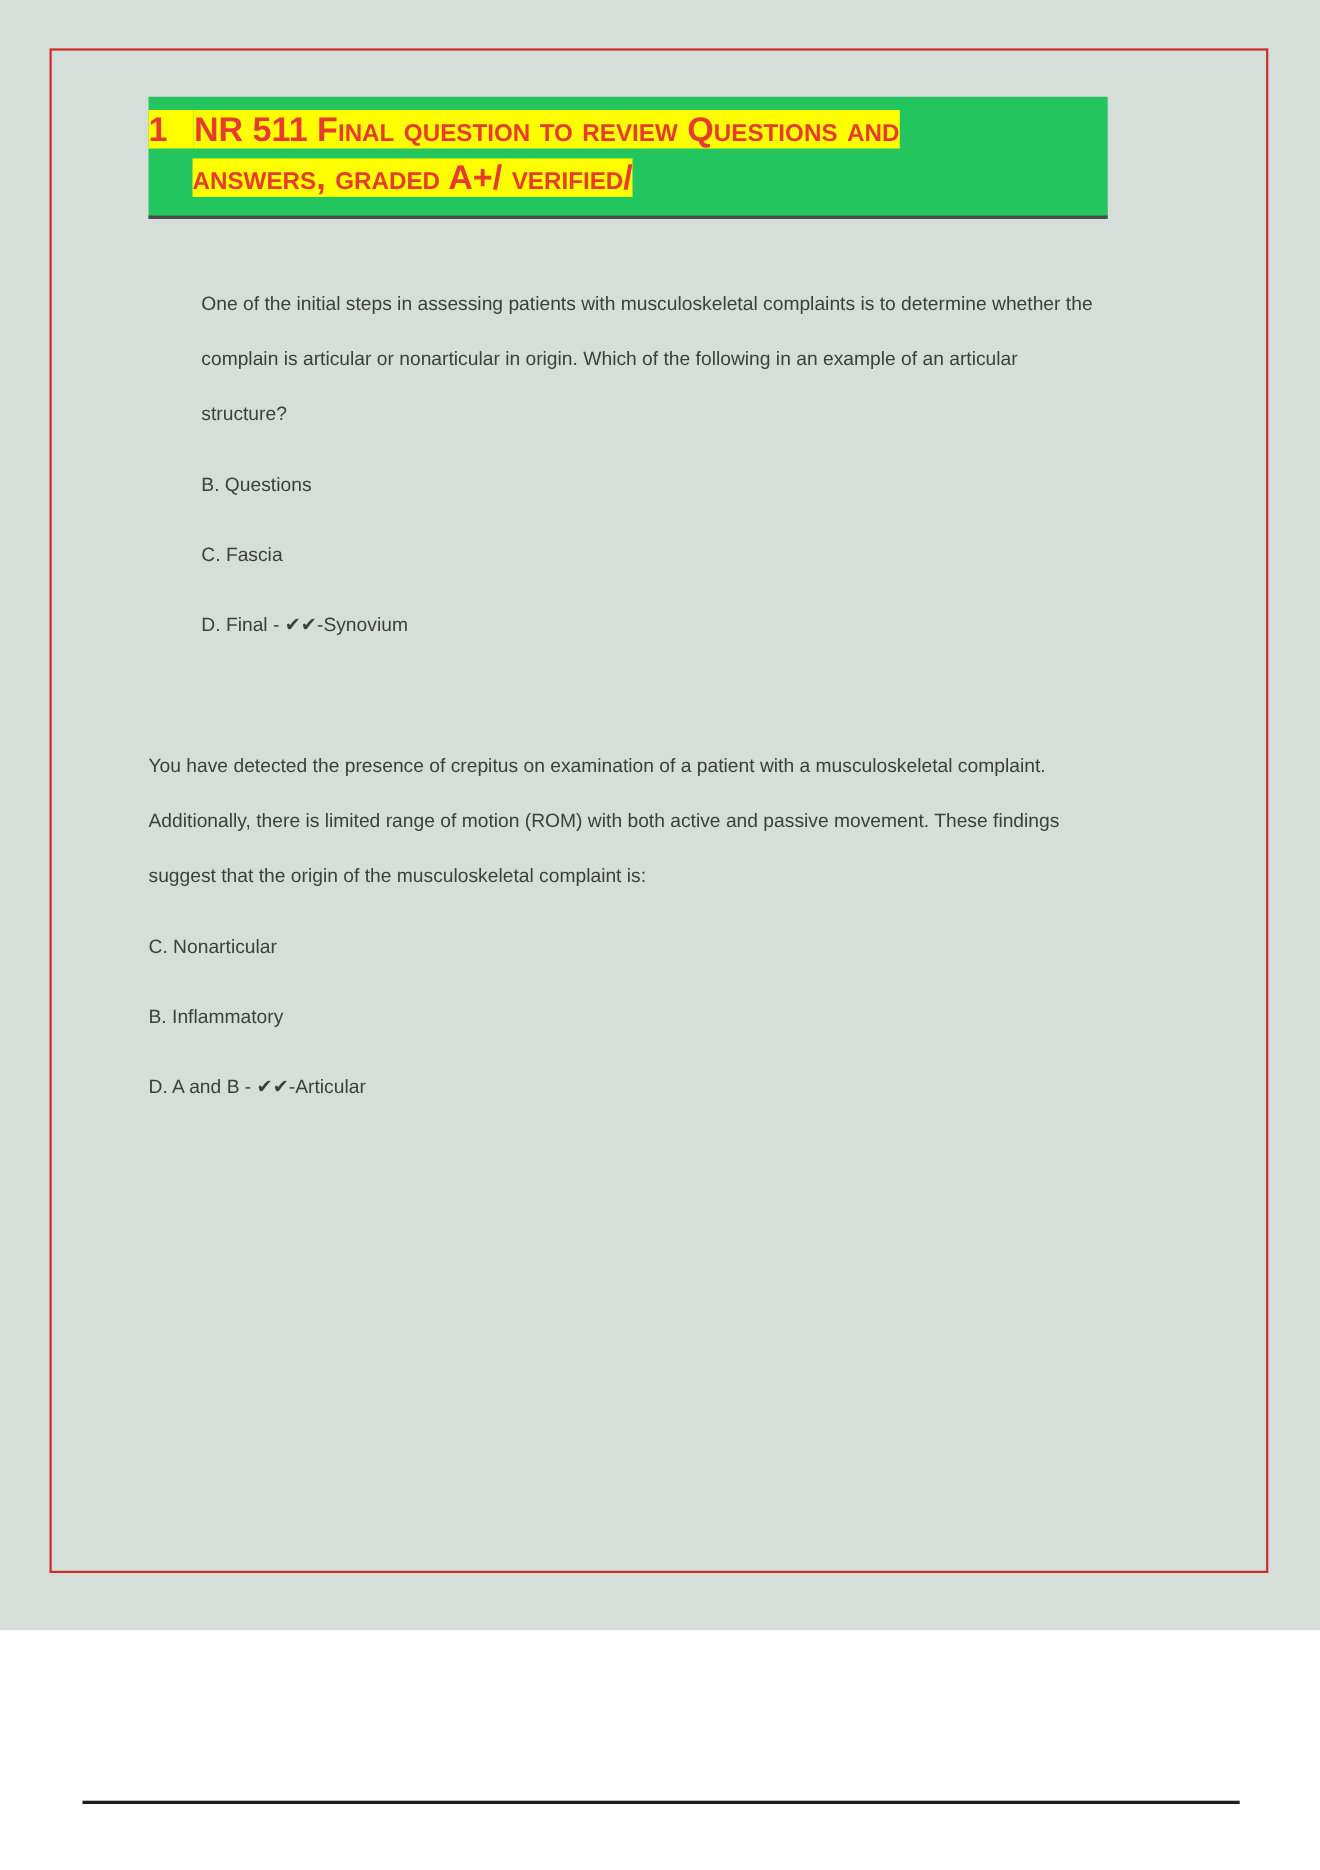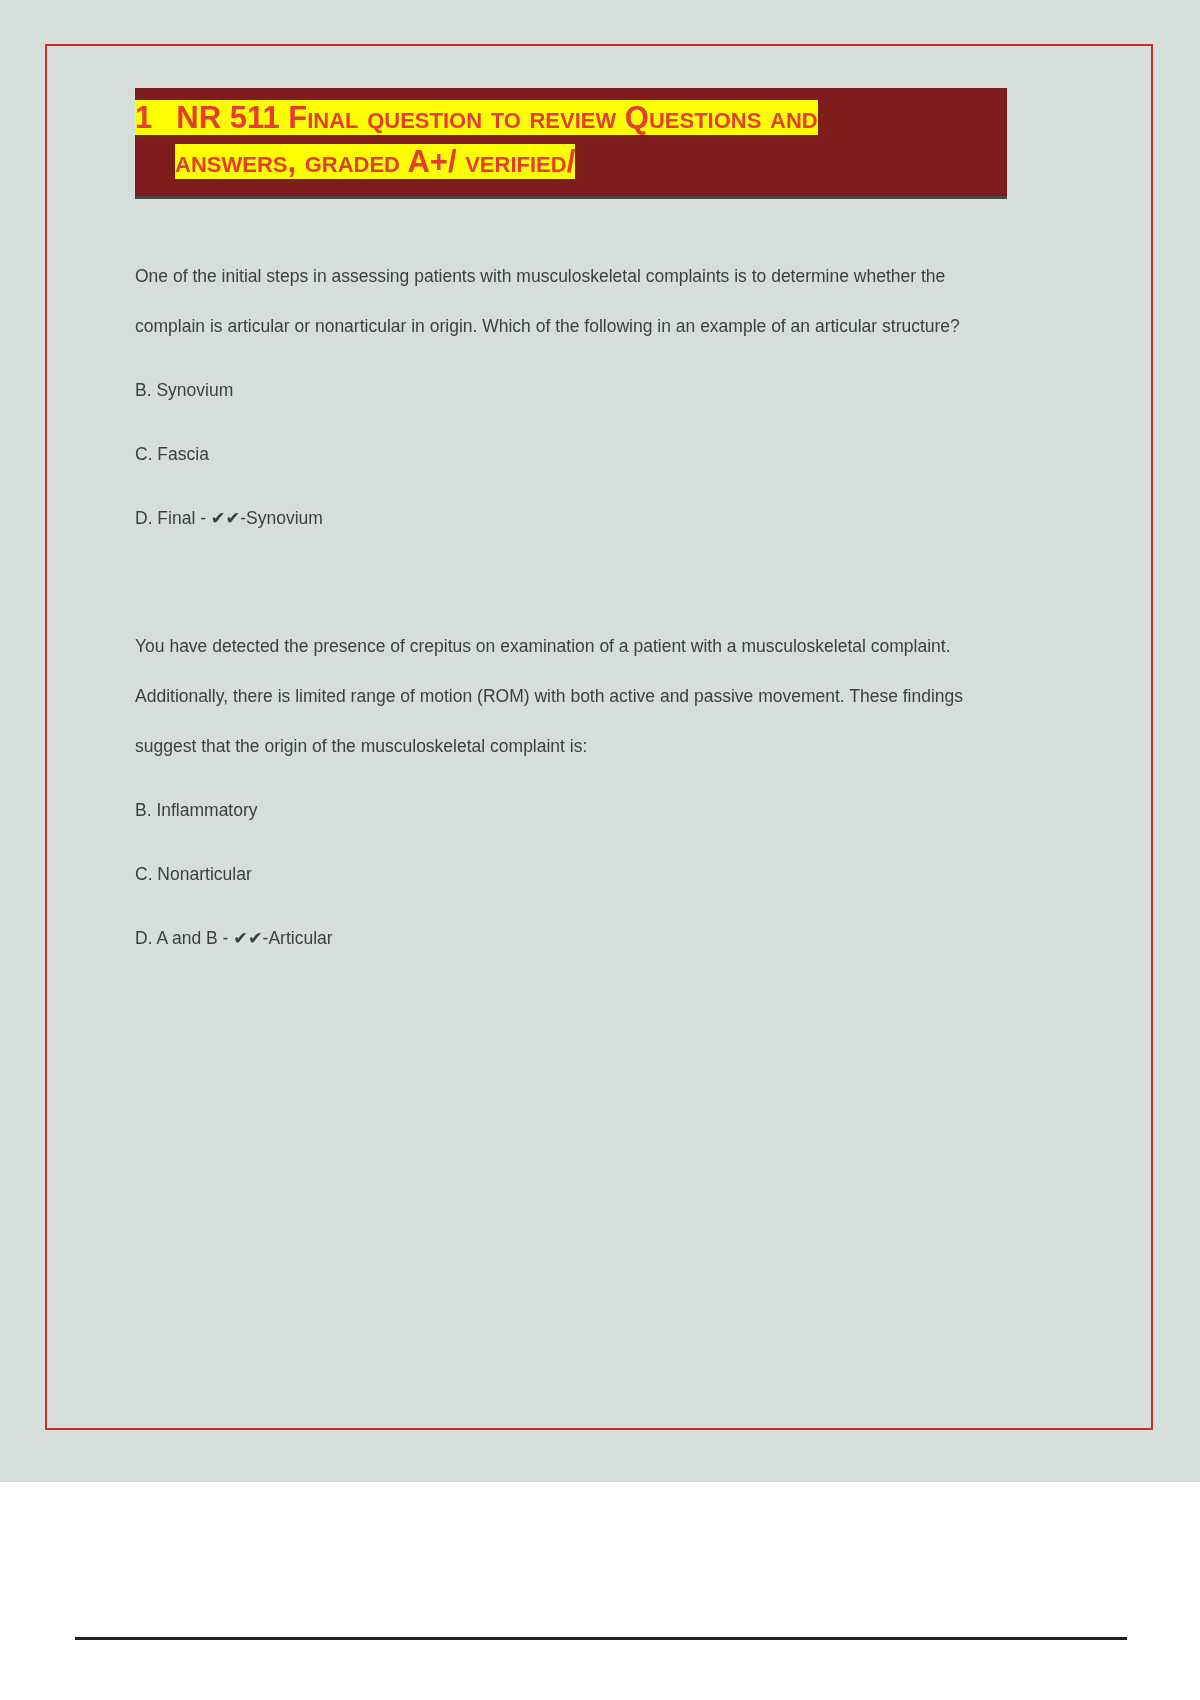--- a/index.html
+++ b/index.html
@@ -24,21 +24,21 @@
     box-sizing: border-box;
   }
   .content {
     position: absolute;
     left: 135px;
     top: 0;
     width: 872px;
   }
   .heading {
     margin-top: 88px;
-    background: #7f1d1d;
+    background: #22c55e;
     border-bottom: 3px solid #4a4a4a;
     padding: 8px 0 12px 40px;
     text-indent: -40px;
     font-size: 31px;
     font-weight: bold;
     font-variant: small-caps;
     color: #e63c2f;
     line-height: 44px;
   }
   .hl {
@@ -53,20 +53,21 @@
   }
   p.line {
     line-height: 50px;
     margin: 0 0 14px 0;
   }
   .question {
     margin-top: 78px;
   }
   .question:first-child {
     margin-top: 52px;
+    margin-left: 48px;
   }
   .bottom-band {
     position: absolute;
     left: 0;
     top: 1482px;
     width: 1200px;
     height: 218px;
     background: #ffffff;
   }
   .footer-rule {
@@ -87,29 +88,29 @@
 
   <div class="heading">
     <span class="hl num">1</span><span class="hl">NR 511 Final question to review Questions and</span><br>
     <span class="hl">answers, graded A+/ verified/</span>
   </div>
 
   <div class="body-text">
 
     <section class="question">
       <p class="line">One of the initial steps in assessing patients with musculoskeletal complaints is to determine whether the complain is articular or nonarticular in origin. Which of the following in an example of an articular structure?</p>
-      <p class="line">B. Synovium</p>
+      <p class="line">B. Questions</p>
       <p class="line">C. Fascia</p>
       <p class="line">D. Final - ✔✔-Synovium</p>
     </section>
 
     <section class="question">
       <p class="line">You have detected the presence of crepitus on examination of a patient with a musculoskeletal complaint. Additionally, there is limited range of motion (ROM) with both active and passive movement. These findings suggest that the origin of the musculoskeletal complaint is:</p>
+      <p class="line">C. Nonarticular</p>
       <p class="line">B. Inflammatory</p>
-      <p class="line">C. Nonarticular</p>
       <p class="line">D. A and B - ✔✔-Articular</p>
     </section>
 
 
   </div>
 </div>
 
 <div class="bottom-band">
   <div class="footer-rule"></div>
 </div>

